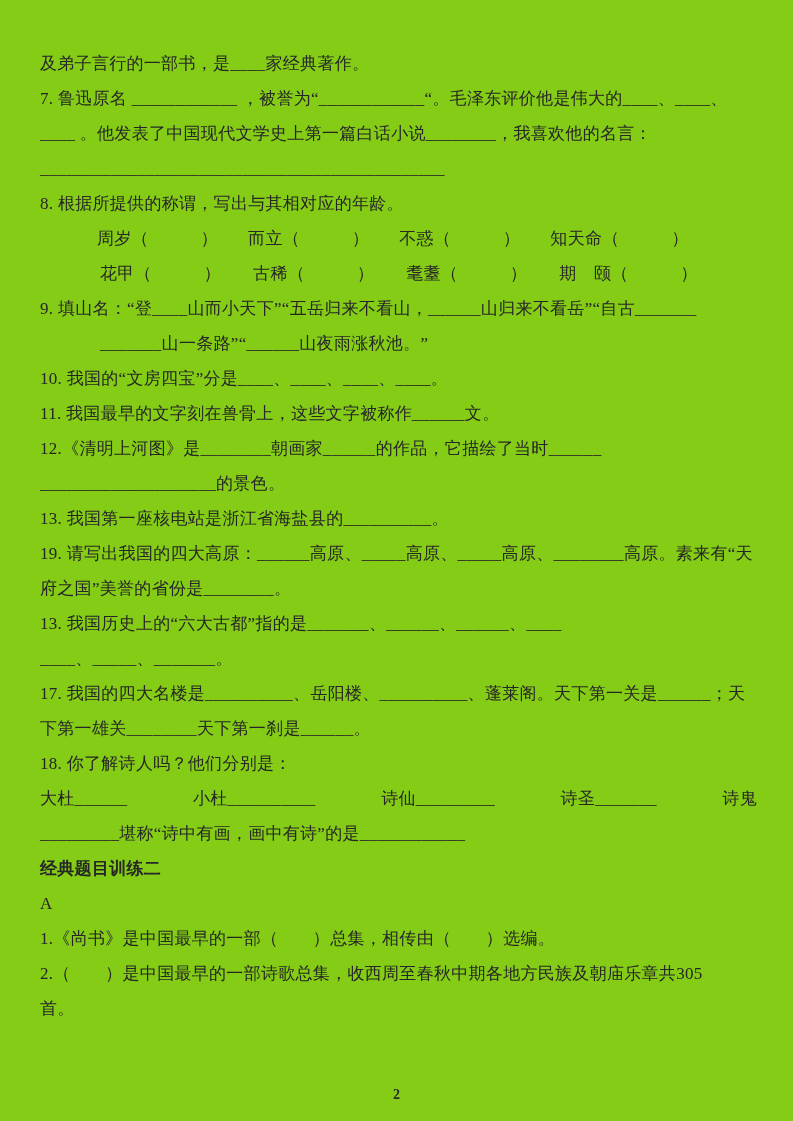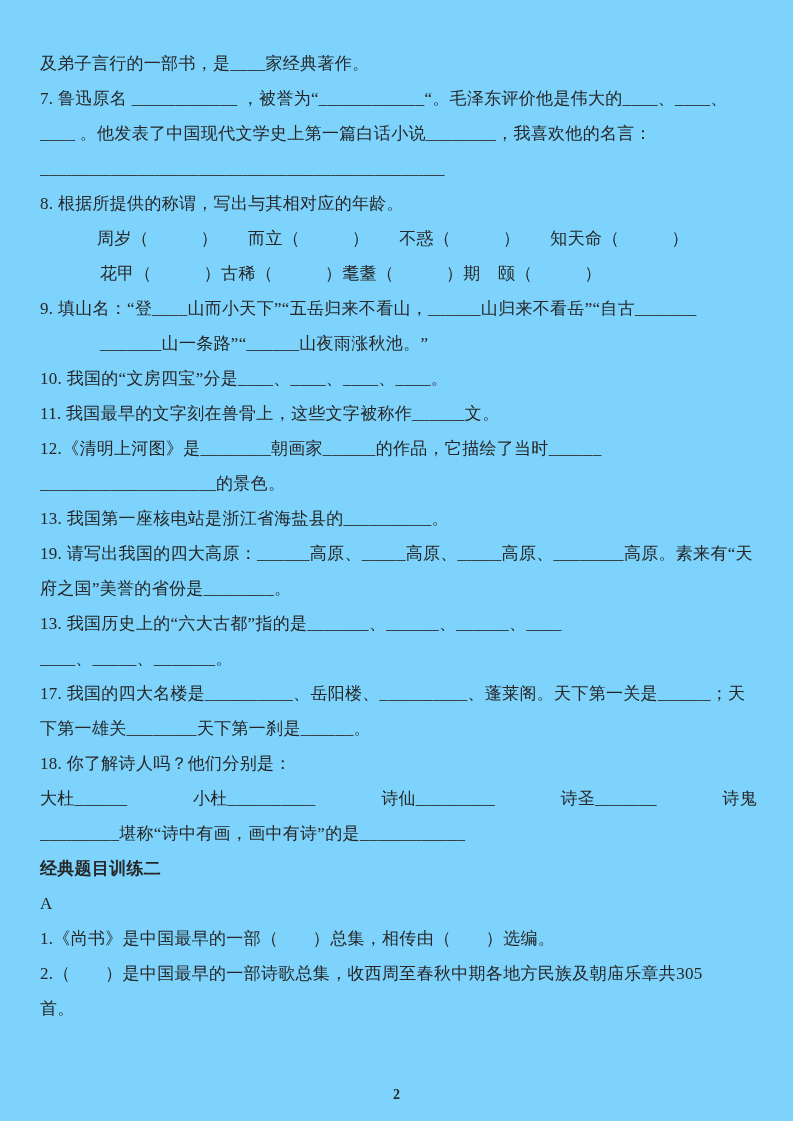--- a/index.html
+++ b/index.html
@@ -5,21 +5,21 @@
   html, body {
     margin: 0;
     padding: 0;
     background: #e8e8e8;
   }
   .page {
     position: relative;
     width: 793px;
     height: 1121px;
     margin: 0 auto;
-    background: #7dd3fc;
+    background: #84cc16;
     overflow: hidden;
     font-family: "Liberation Serif", "DejaVu Serif", serif;
     color: #262626;
   }
   .doc {
     padding: 46px 36px 0 40px;
     font-size: 17px;
   }
   .line {
     height: 35px;
@@ -57,21 +57,21 @@
       <div class="line">7. 鲁迅原名 ____________ ，被誉为“____________“。毛泽东评价他是伟大的____、____、</div>
       <div class="line">____ 。他发表了中国现代文学史上第一篇白话小说________，我喜欢他的名言：</div>
       <div class="line">______________________________________________</div>
       <div class="line">8. 根据所提供的称谓，写出与其相对应的年龄。</div>
       <div class="line row" style="padding-left: 57px; column-gap: 30px;">
         <span>周岁（　　　）</span>
         <span>而立（　　　）</span>
         <span>不惑（　　　）</span>
         <span>知天命（　　　）</span>
       </div>
-      <div class="line row" style="padding-left: 60px; ">
+      <div class="line row" style="padding-left: 60px; column-gap: 32px;">
         <span>花甲（　　　）</span>
         <span>古稀（　　　）</span>
         <span>耄耋（　　　）</span>
         <span>期　颐（　　　）</span>
       </div>
       <div class="line">9. 填山名：“登____山而小天下”“五岳归来不看山，______山归来不看岳”“自古_______</div>
       <div class="line" style="padding-left: 60px;">_______山一条路”“______山夜雨涨秋池。”</div>
       <div class="line">10. 我国的“文房四宝”分是____、____、____、____。</div>
       <div class="line">11. 我国最早的文字刻在兽骨上，这些文字被称作______文。</div>
       <div class="line">12.《清明上河图》是________朝画家______的作品，它描绘了当时______</div>

